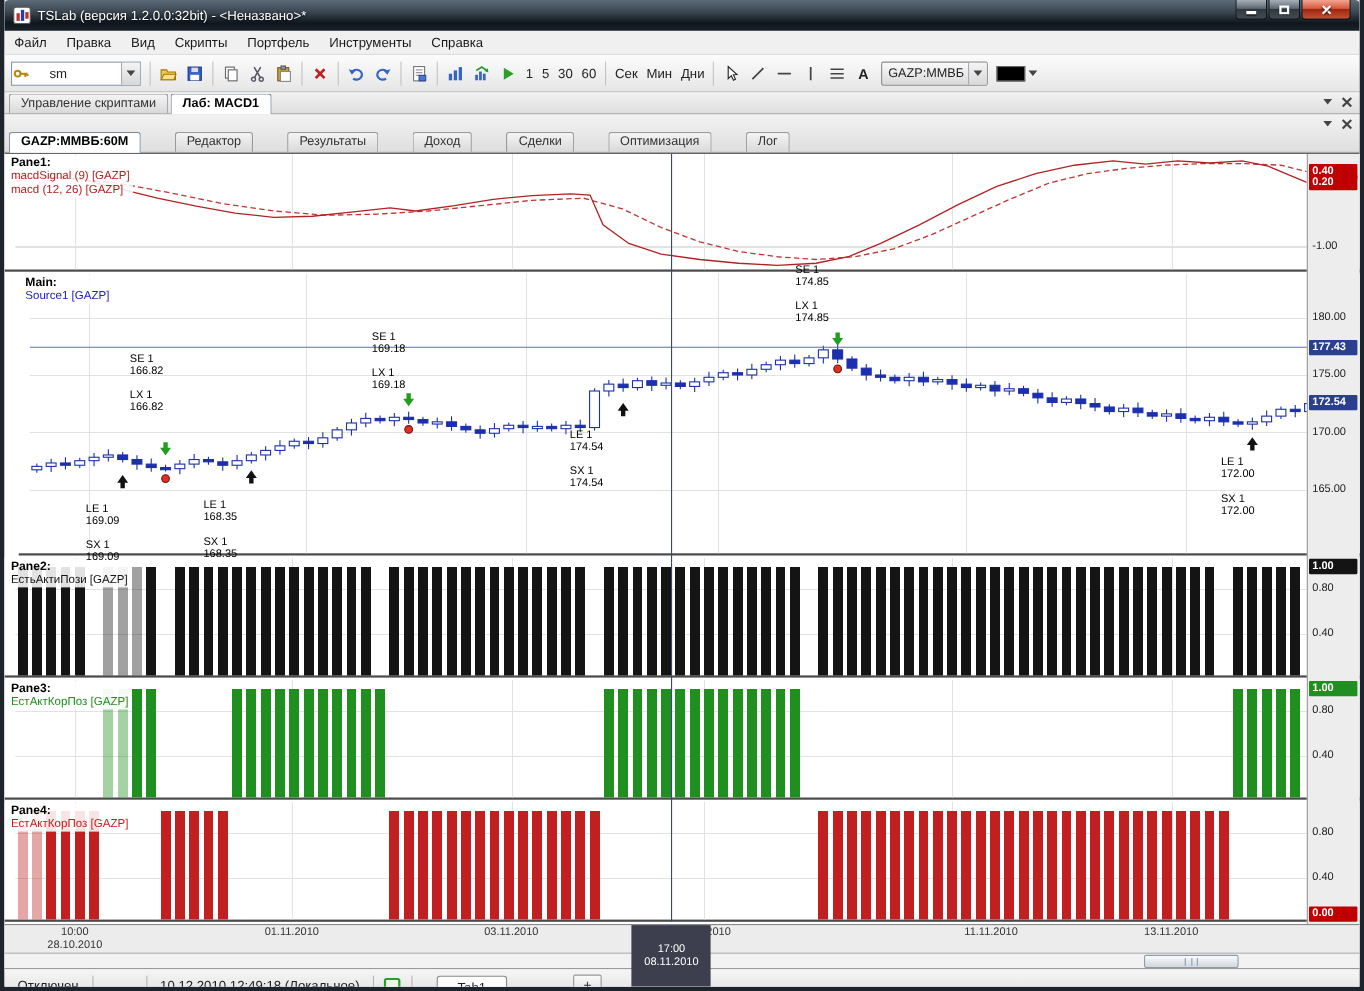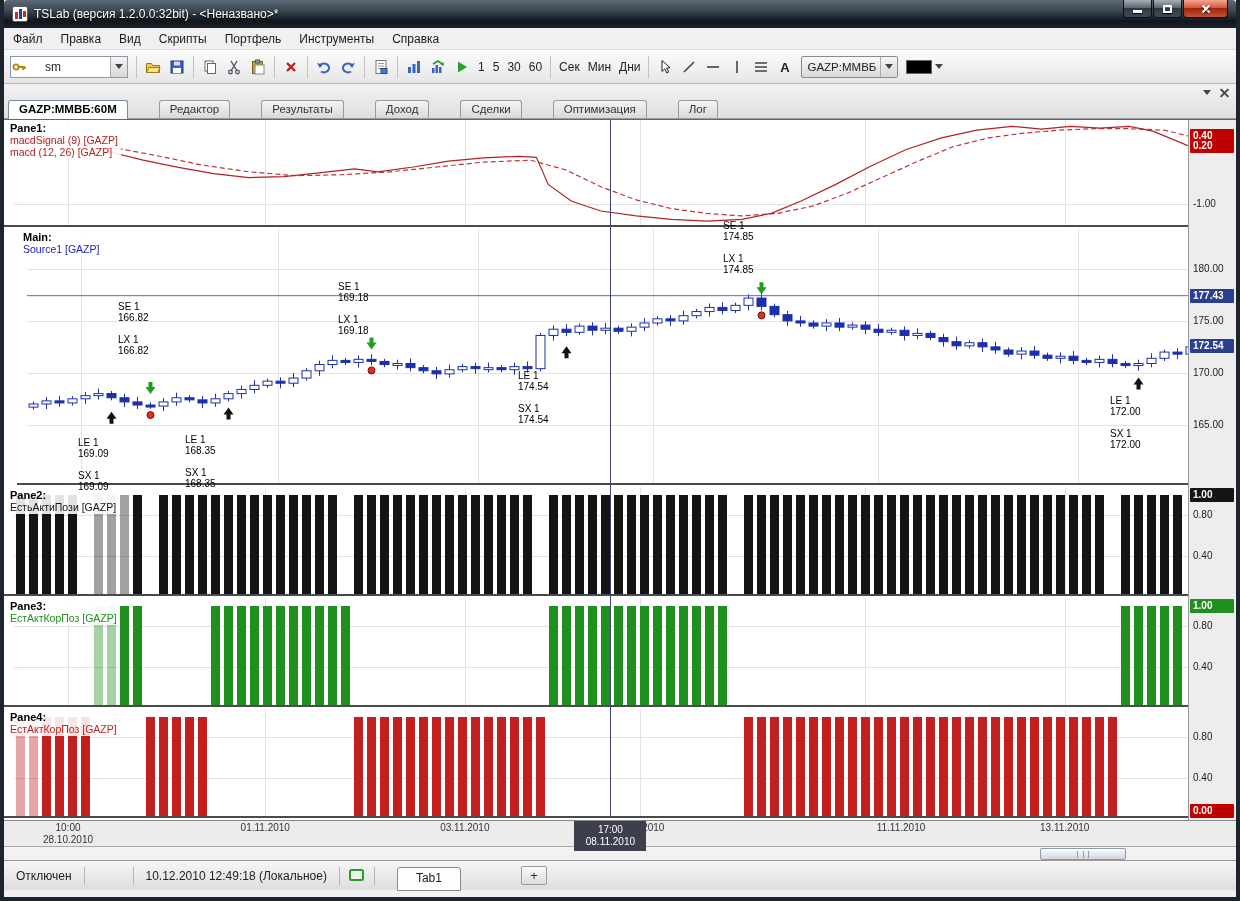--- a/index.html
+++ b/index.html
@@ -59,21 +59,21 @@
   .pane-title { font-size:11px; font-weight:bold; color:#000; }
   .pane-series-label { font-size:10.5px; }
   #axis-col { position:absolute; left:1184px; top:0; width:48px; height:700px; background:#ededed; border-left:1px solid #999; z-index:6; }
   .ax-label { position:absolute; left:4px; font-size:10px; color:#222; height:14px; line-height:14px; }
   .ax-badge { position:absolute; left:1px; width:44px; font-size:10px; font-weight:bold; color:#fff; height:14px; line-height:14px; padding-left:3px; border-radius:1px; }
   #chart-overlay { position:absolute; left:0; top:0; right:0; height:700px; pointer-events:none; z-index:5; }
   .trade-label { position:absolute; font-size:10px; line-height:11px; color:#000; white-space:pre-line; }
   .crosshair-v { position:absolute; top:0; width:1px; background:#3c4377; }
   #time-axis { position:absolute; left:0; top:700px; width:1232px; height:26px; background:#ececec; border-top:1px solid #888; }
   .x-label { position:absolute; top:1px; width:80px; text-align:center; font-size:10px; color:#333; white-space:pre-line; line-height:12px; }
-  .x-crosshair-badge { position:absolute; top:0; width:72px; text-align:center; font-size:10px; color:#fff; background:#3d3f4e; white-space:pre-line; line-height:12px; padding:3px 0; z-index:3; }
+  .x-crosshair-badge { position:absolute; top:0; width:72px; text-align:center; font-size:10px; color:#fff; background:#3d3f4e; white-space:pre-line; line-height:12px; padding:16px 0; z-index:3; }
   #hscroll { position:absolute; left:0; top:726px; width:1232px; height:15px; background:#f2f2f2; border-top:1px solid #aaa; }
   .hthumb { position:absolute; left:1036px; top:1px; width:86px; height:12px; background:linear-gradient(180deg,#fdfdfd,#cfd6dd); border:1px solid #8a9ab0; border-radius:2px; }
   .hthumb .grip { position:absolute; left:36px; top:2px; width:12px; height:7px; border-left:1px solid #8a9ab0; border-right:1px solid #8a9ab0; }
   .hthumb .grip::before { content:""; position:absolute; left:5px; top:0; width:1px; height:7px; background:#8a9ab0; }
 
   
   .statusbar { position:relative; height:30px; background:linear-gradient(180deg,#f6f6f6,#dedede); border-top:1px solid #9a9a9a; display:flex; align-items:center; font-size:12px; color:#222; padding:0 8px; }
   .sb-sep { width:1px; height:18px; background:#b5b5b5; margin:0 8px; }
   .sb-cell { padding:0 4px; white-space:nowrap; }
   .bottom-tab { margin-left:14px; font-size:12px; background:#fdfdfd; border:1px solid #8a8a8a; border-radius:3px 3px 0 0; padding:3px 18px 5px; position:relative; top:3px; }
@@ -254,20 +254,28 @@
       <span class="combo-arrow-btn">
           <span class="tri-down"></span>
         </span>
     </div>
     <div class="swatch-btn">
       <span class="swatch"></span>
       <span class="tri-down"></span>
     </div>
   </div>
 
+  <div class="tabstrip doc-tabs">
+    <div class="tab">Управление скриптами</div>
+    <div class="tab active">Лаб: MACD1</div>
+    <div class="strip-btns">
+      <span class="tri-down"></span>
+      <span class="xglyph"></span>
+    </div>
+  </div>
 
   <div class="tabstrip inner-tabs">
     <div class="tab active">GAZP:ММВБ:60М</div>
     <div class="tab">Редактор</div>
     <div class="tab">Результаты</div>
     <div class="tab">Доход</div>
     <div class="tab">Сделки</div>
     <div class="tab">Оптимизация</div>
     <div class="tab">Лог</div>
     <div class="strip-btns">

